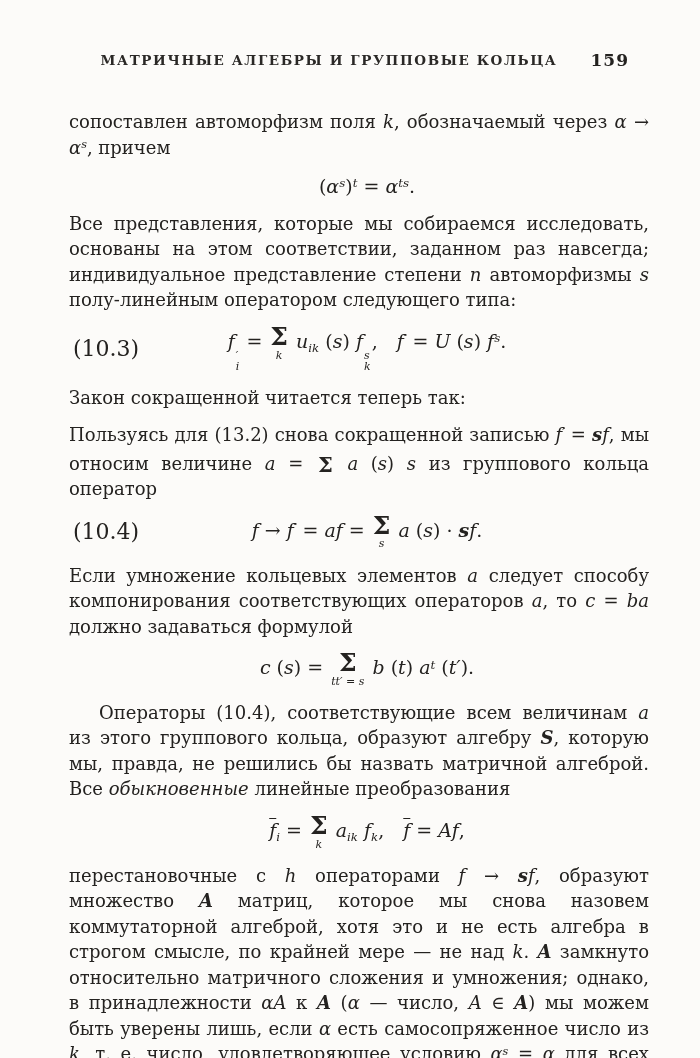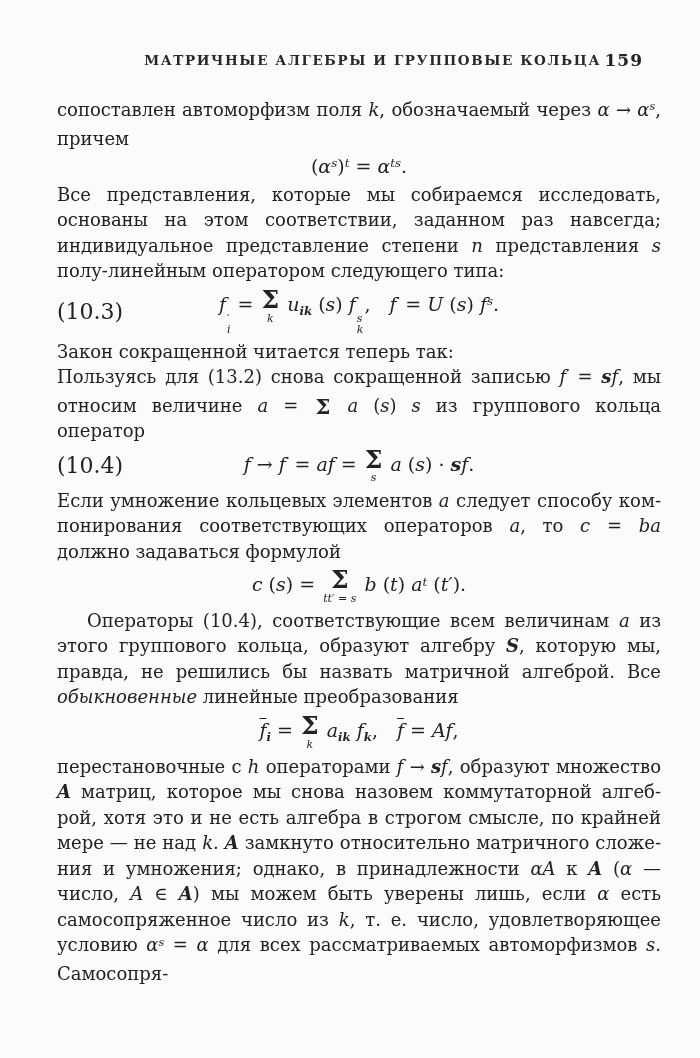--- a/index.html
+++ b/index.html
@@ -10,50 +10,50 @@
     margin:0 auto;
     background:#fcfbf9;
     color:#242220;
     font-family:"DejaVu Serif","Liberation Serif",serif;
     overflow:hidden;
   }
   .header {
     position:absolute; top:52px; left:57px; width:604px; height:22px;
   }
   .title {
-    display:block; text-align:right; padding-right:60px;
+    display:block; text-align:center; padding-right:60px;
     font-weight:bold; font-size:13.5px; letter-spacing:1.6px;
     color:#2a2826;
   }
   .pagenum {
-    position:absolute; right:18px; top:-2px;
+    position:absolute; right:32px; top:-2px;
     font-weight:bold; font-size:17px; letter-spacing:1px;
   }
   .body {
     position:absolute; left:57px; top:97px; width:604px;
   }
   .para {
-    margin:0; font-size:18px; line-height:25.5px;
+    margin:12px; font-size:18px; line-height:25.5px;
     text-align:justify; hyphens:manual; -webkit-hyphens:manual;
   }
   .para.indent { text-indent:30px; }
   .eq {
-    position:relative; text-align:center; margin:4px 0 3px 0;
+    position:relative; text-align:center; margin:4px 0 3px 16px;
     font-size:19px; line-height:1.25;
   }
   .eq-tag {
     position:absolute; left:0; top:50%; transform:translateY(-50%);
     font-size:22px; font-style:normal;
   }
   .s-i  { font-style:italic; }
   .s-b  { font-style:italic; font-weight:bold; }
   .s-fr { font-style:italic; font-weight:bold; font-family:"DejaVu Serif",serif; }
   .s-ov { font-style:italic; text-decoration:overline; }
   .s-sup { font-size:0.62em; font-style:italic; position:relative; top:-0.5em; }
-  .s-sub { font-size:0.62em; font-style:italic; position:relative; top:0.32em;font-weight:bold; }
+  .s-sub { font-size:0.62em; font-style:italic; position:relative; top:0.32em; }
   .sum {
     display:inline-flex; flex-direction:column; align-items:center;
     vertical-align:middle; margin:0 2px; line-height:1;
   }
   .sum .sig { font-size:25px; font-weight:bold; line-height:0.95; font-style:normal; }
   .sum .under { font-size:11px; font-style:italic; line-height:1.1; margin-top:1px; white-space:nowrap; }
   .sum.inline .sig { font-size:21px; }
   .stk {
     display:inline-flex; flex-direction:column; align-items:flex-start;
     vertical-align:-0.55em; line-height:1; margin-left:1px; margin-right:1px;
@@ -64,21 +64,21 @@
 <body>
 
 <div class="page">
   <div class="header">
     <span class="title">МАТРИЧНЫЕ АЛГЕБРЫ И ГРУППОВЫЕ КОЛЬЦА</span>
     <span class="pagenum">159</span>
   </div>
   <div class="body">
       <p class="para"><span>сопоставлен автоморфизм поля </span><span class="s-i">k</span><span>, обозначаемый через </span><span class="s-i">α</span><span> → </span><span class="s-i">α</span><span class="s-sup">s</span><span>, причем</span></p>
       <div class="eq"><span>(</span><span class="s-i">α</span><span class="s-sup">s</span><span>)</span><span class="s-sup">t</span><span> = </span><span class="s-i">α</span><span class="s-sup">ts</span><span>.</span></div>
-      <p class="para"><span>Все представления, которые мы собираемся исследовать, осно­ваны на этом соответствии, заданном раз навсегда; индивиду­альное представление степени </span><span class="s-i">n</span><span> представления </span><span class="s-i">s</span><span> полу-линейным оператором следующего типа:</span></p>
+      <p class="para"><span>Все представления, которые мы собираемся исследовать, осно­ваны на этом соответствии, заданном раз навсегда; индивиду­альное представление степени </span><span class="s-i">n</span><span> автоморфизмы </span><span class="s-i">s</span><span> полу-линейным оператором следующего типа:</span></p>
       <div class="eq"><span class="eq-tag">(10.3)</span><span class="s-i">f</span><span class="stk">
           <span>′</span>
           <span>i</span>
         </span><span> = </span><span class="sum">
           <span class="sig">Σ</span>
           <span class="under">k</span>
         </span><span> </span><span class="s-i">u</span><span class="s-sub">ik</span><span> (</span><span class="s-i">s</span><span>) </span><span class="s-i">f</span><span class="stk">
           <span>s</span>
           <span>k</span>
         </span><span>, </span><span class="s-i">f</span><span class="s-sup">′</span><span> = </span><span class="s-i">U</span><span> (</span><span class="s-i">s</span><span>) </span><span class="s-i">f</span><span class="s-sup">s</span><span>.</span></div>

